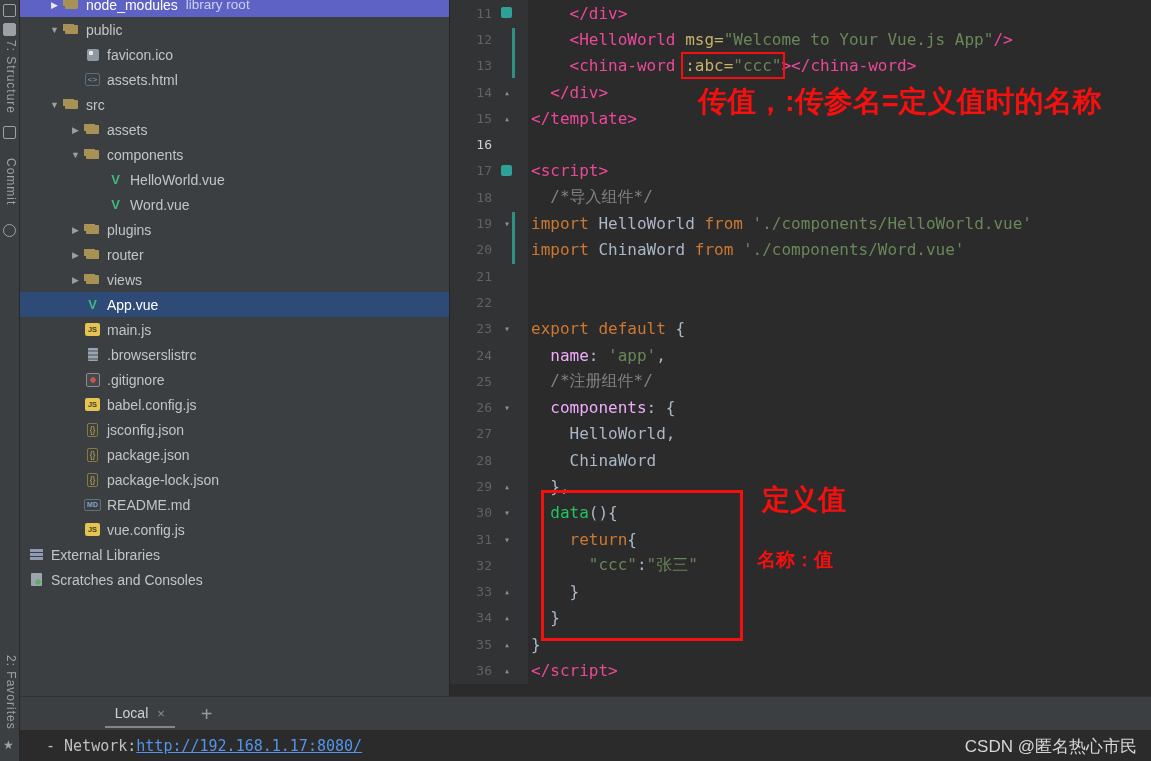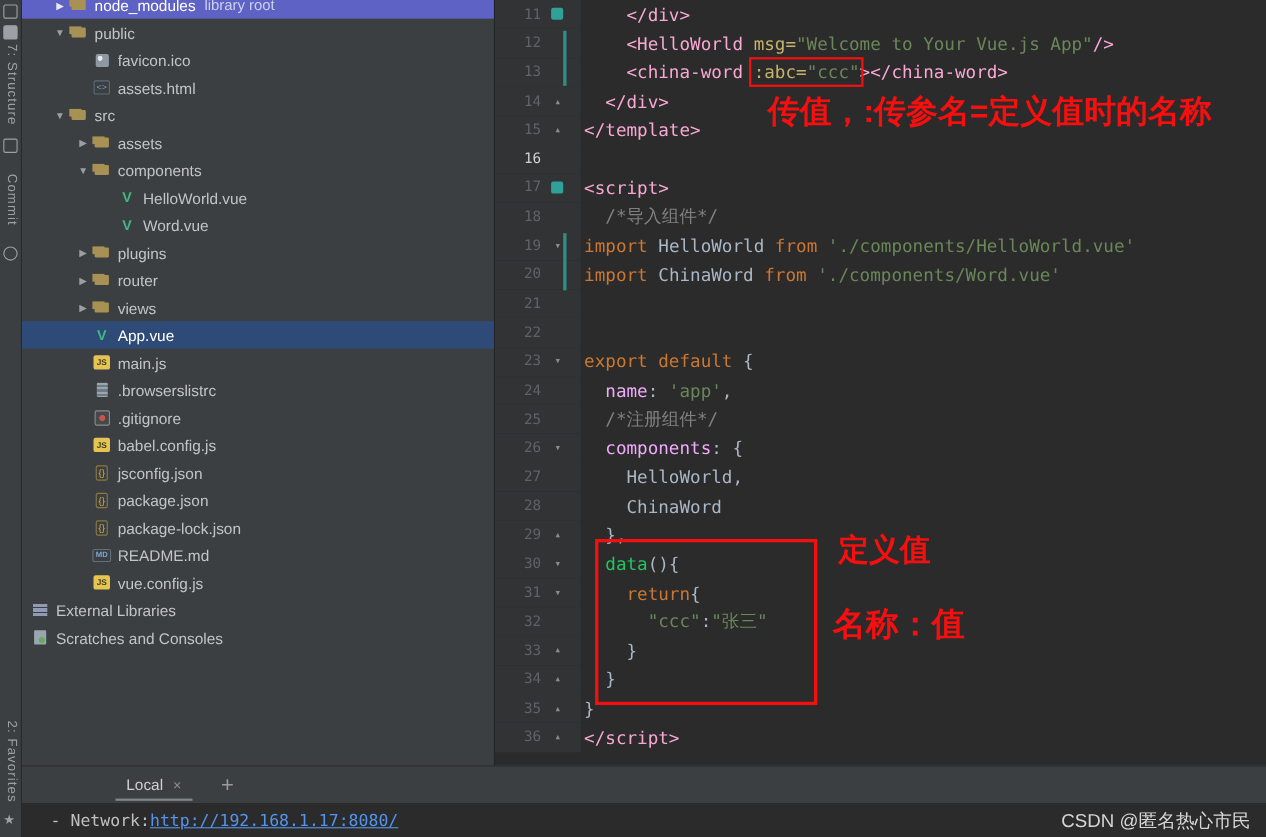--- a/index.html
+++ b/index.html
@@ -51,39 +51,39 @@
   .code-row{height:26.3px;display:flex;align-items:center;font-family:"DejaVu Sans Mono","Liberation Mono",monospace;font-size:16px;white-space:pre;}
   .gcell{width:78px;flex:none;align-self:stretch;background:#313335;display:flex;align-items:center;}
   .lnum{width:42px;text-align:right;color:#606366;font-size:13px;flex:none;}
   .gmark{width:30px;text-align:center;flex:none;font-size:10px;color:#8b8e91;}
   .g-sq{position:relative;}
   .g-sq::before{content:"";position:absolute;left:9px;top:-6px;width:11px;height:11px;background:#2fa198;border-radius:2px;}
   .ctext{padding-left:3px;flex:1;}
   .caret .ctext{background:rgba(255,255,255,0.045);}
   .caret .lnum{color:#cfd1d3;}
   .t-plain{color:#a9b7c6;}
-  .t-tag{color:#f9a8d4;}
+  .t-tag{color:#ec4899;}
   .t-attr{color:#c5b26b;}
   .t-str{color:#6a8759;}
   .t-kw{color:#cc7832;}
   .t-fn{color:#22c55e;}
   .t-prop{color:#f0abfc;}
   .t-com{color:#808080;}
   .inline-red-box{outline:2px solid #f5100f;outline-offset:2px;}
   .change-bar{position:absolute;left:62px;width:3px;background:#2f8f85;}
   .cb1{top:28px;height:50px;}
   .cb2{top:212px;height:52px;}
 
   
   .red-box{position:absolute;border:3px solid #f5100f;z-index:8;pointer-events:none;}
   .data-box{left:541px;top:490px;width:196px;height:145px;}
   .note{position:absolute;color:#f5100f;font-weight:bold;z-index:8;white-space:nowrap;pointer-events:none;}
   .note1{left:698px;top:82px;font-size:29px;}
   .note2{left:762px;top:481px;font-size:28px;}
-  .note3{left:757px;top:547px;font-size:30px;}
+  .note3{left:757px;top:547px;font-size:19px;}
 
   
   .terminal-bar{position:absolute;left:20px;top:696px;width:1131px;height:34px;background:#3c3f41;border-top:1px solid #2f3133;display:flex;align-items:center;padding-left:8px;box-sizing:border-box;z-index:4;}
   .tlabel2{color:#c7c7c7;font-size:14px;margin-top:44px;}
   .ttab{margin-left:20px;padding:6px 10px 5px;color:#d0d0d0;font-size:14px;border-bottom:2px solid #84878a;display:inline-flex;align-items:center;gap:9px;}
   .tclose{color:#8e8e8e;font-size:13px;}
   .tplus{margin-left:26px;color:#9a9a9a;font-size:20px;line-height:1;}
   .network-row{position:absolute;left:20px;top:730px;width:1131px;height:31px;background:#2b2b2b;display:flex;align-items:center;padding-left:26px;box-sizing:border-box;font-family:"DejaVu Sans Mono","Liberation Mono",monospace;font-size:15px;color:#c0c0c0;z-index:4;}
   .nurl{color:#5394ec;text-decoration:underline;cursor:pointer;}
   .watermark{position:absolute;right:14px;top:5px;color:#d6d6d6;font-size:17px;font-family:"Liberation Sans",sans-serif;}

